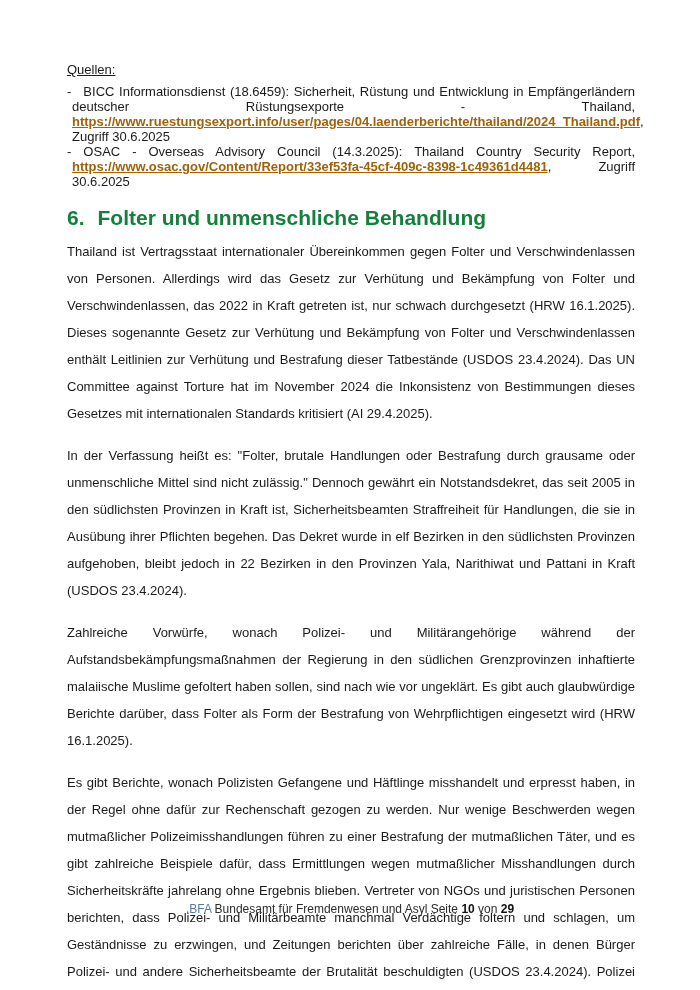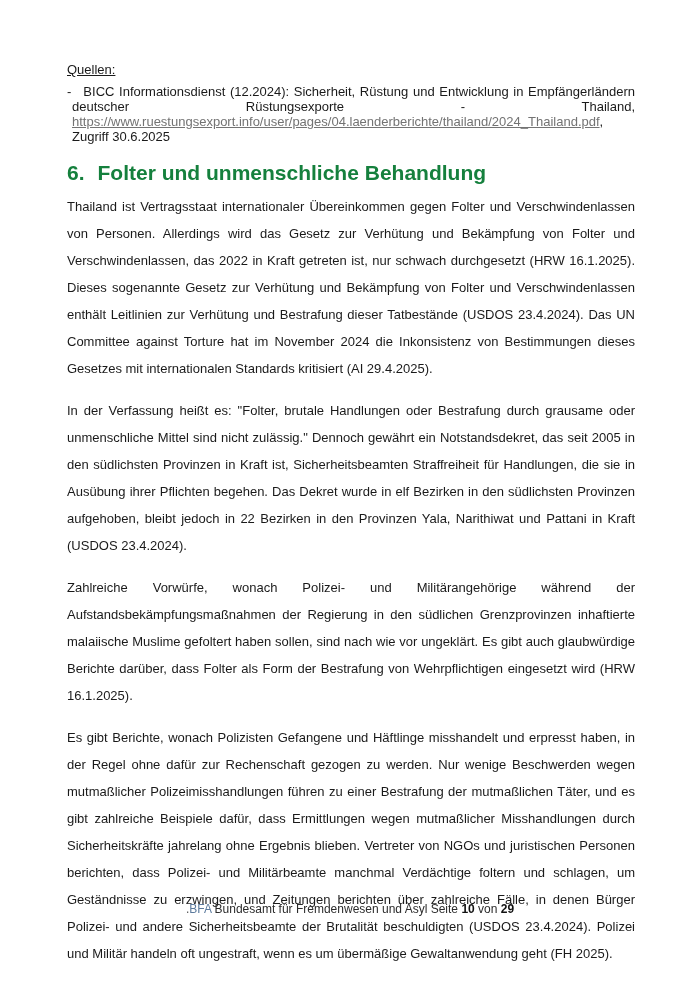--- a/index.html
+++ b/index.html
@@ -20,23 +20,24 @@
     text-decoration: underline;
     margin-bottom: 7px;
   }
   .src-item {
     text-align: justify;
     padding-left: 5px;
     text-indent: -5px;
   }
   .src-bullet { margin-right: 12px; }
   a.link {
-    color: #737373;
+    color: #a16207;
     text-decoration: underline;
     cursor: pointer;
+    font-weight: bold;
   }
   
   .heading {
     margin: 19px 0 11px 0;
     font-size: 21px;
     line-height: 19px;
     font-weight: bold;
     color: #15803d;
   }
   .h-title { margin-left: 13px; }
@@ -63,22 +64,23 @@
   .f-bold { font-weight: bold; color: #111111; }
 </style>
 </head>
 <body>
 
 <div class="page">
 
   <div class="sources">
     <div class="sources-label">Quellen:</div>
 
-    <div class="src-item"><span class="src-bullet">-</span><span>BICC Informationsdienst (12.2024): Sicherheit, Rüstung und Entwicklung in Empfängerländern deutscher Rüstungsexporte - Thailand, </span><a class="link" href="#">https://www.ruestungsexport.info/user/pages/04.laenderberichte/thailand/2024_Thailand.pdf</a><span>, Zugriff 30.6.2025</span></div>
+    <div class="src-item"><span class="src-bullet">-</span><span>BICC Informationsdienst (18.6459): Sicherheit, Rüstung und Entwicklung in Empfängerländern deutscher Rüstungsexporte - Thailand, </span><a class="link" href="#">https://www.ruestungsexport.info/user/pages/04.laenderberichte/thailand/2024_Thailand.pdf</a><span>, Zugriff 30.6.2025</span></div>
 
+    <div class="src-item"><span class="src-bullet">-</span><span>OSAC - Overseas Advisory Council (14.3.2025): Thailand Country Security Report, </span><a class="link" href="#">https://www.osac.gov/Content/Report/33ef53fa-45cf-409c-8398-1c49361d4481</a><span>, Zugriff 30.6.2025</span></div>
   </div>
 
   <h2 class="heading"><span class="h-num">6.</span><span class="h-title">Folter und unmenschliche Behandlung</span></h2>
 
   <p class="para">Thailand ist Vertragsstaat internationaler Übereinkommen gegen Folter und Verschwindenlassen von Personen. Allerdings wird das Gesetz zur Verhütung und Bekämpfung von Folter und Verschwindenlassen, das 2022 in Kraft getreten ist, nur schwach durchgesetzt (HRW 16.1.2025). Dieses sogenannte Gesetz zur Verhütung und Bekämpfung von Folter und Verschwindenlassen enthält Leitlinien zur Verhütung und Bestrafung dieser Tatbestände (USDOS 23.4.2024). Das UN Committee against Torture hat im November 2024 die Inkonsistenz von Bestimmungen dieses Gesetzes mit internationalen Standards kritisiert (AI 29.4.2025).</p>
 
   <p class="para">In der Verfassung heißt es: "Folter, brutale Handlungen oder Bestrafung durch grausame oder unmenschliche Mittel sind nicht zulässig." Dennoch gewährt ein Notstandsdekret, das seit 2005 in den südlichsten Provinzen in Kraft ist, Sicherheitsbeamten Straffreiheit für Handlungen, die sie in Ausübung ihrer Pflichten begehen. Das Dekret wurde in elf Bezirken in den südlichsten Provinzen aufgehoben, bleibt jedoch in 22 Bezirken in den Provinzen Yala, Narithiwat und Pattani in Kraft (USDOS 23.4.2024).</p>
 
   <p class="para">Zahlreiche Vorwürfe, wonach Polizei- und Militärangehörige während der Aufstandsbekämpfungsmaßnahmen der Regierung in den südlichen Grenzprovinzen inhaftierte malaiische Muslime gefoltert haben sollen, sind nach wie vor ungeklärt. Es gibt auch glaubwürdige Berichte darüber, dass Folter als Form der Bestrafung von Wehrpflichtigen eingesetzt wird (HRW 16.1.2025).</p>
 

